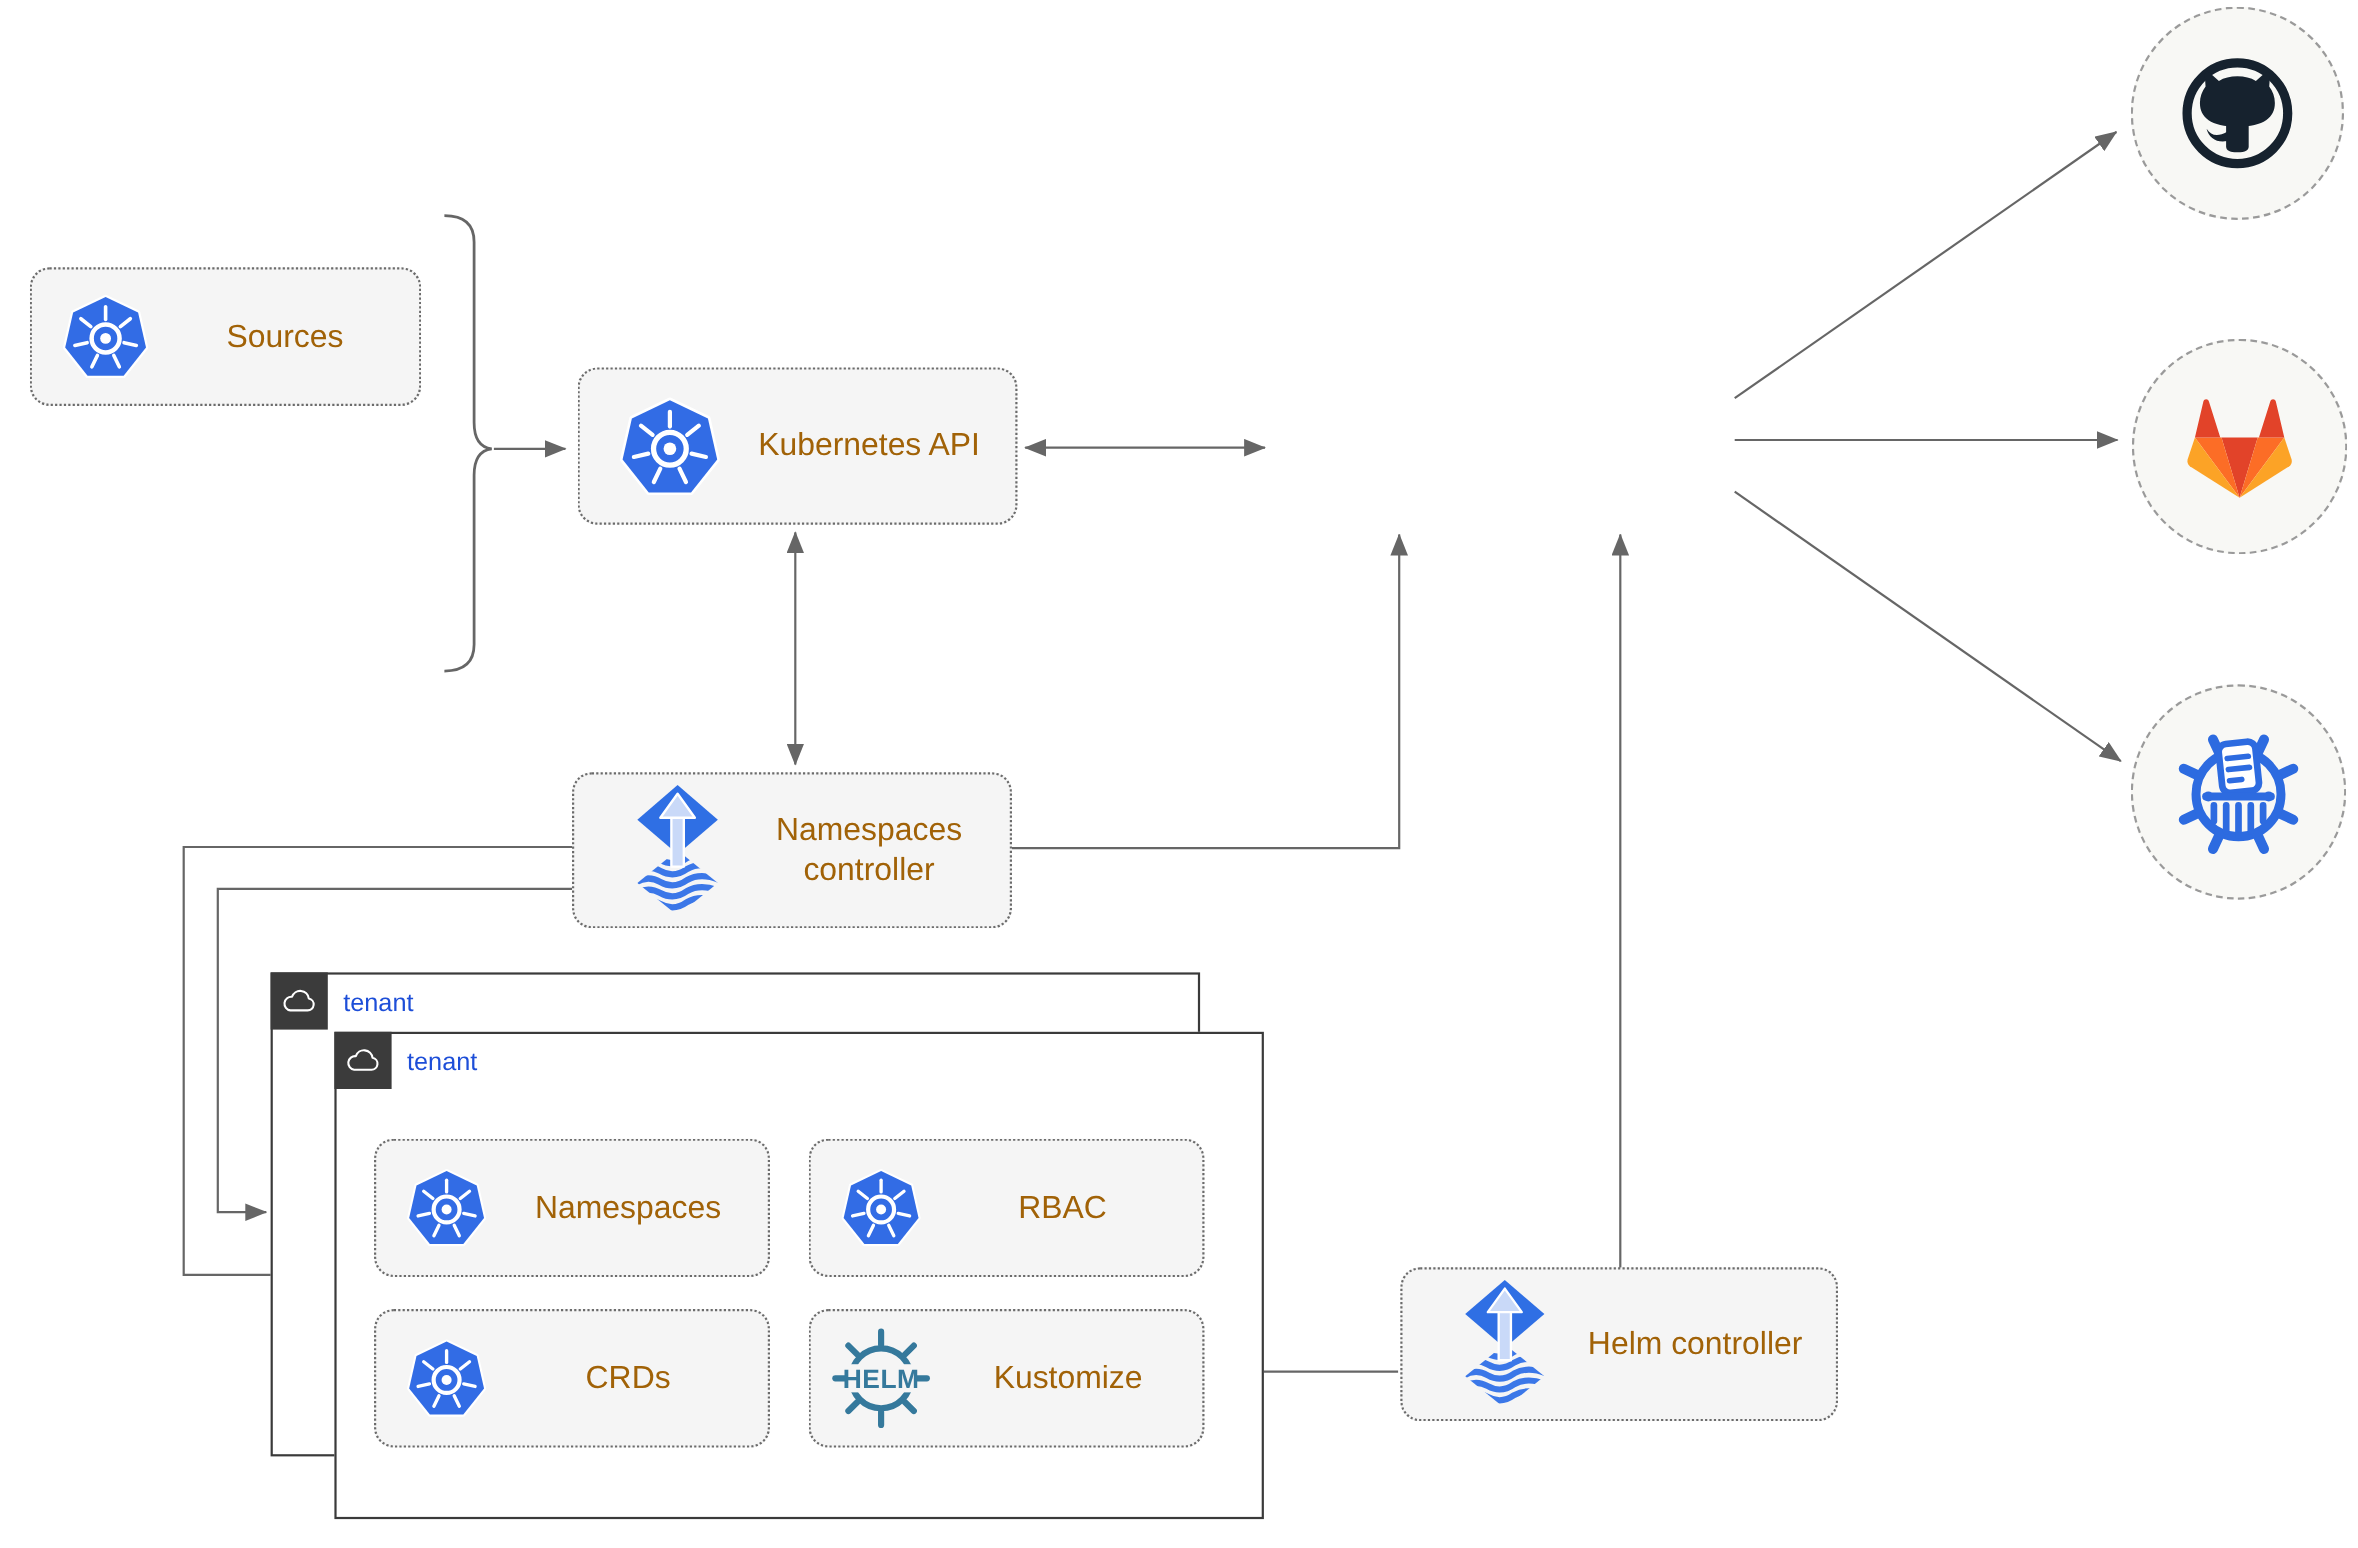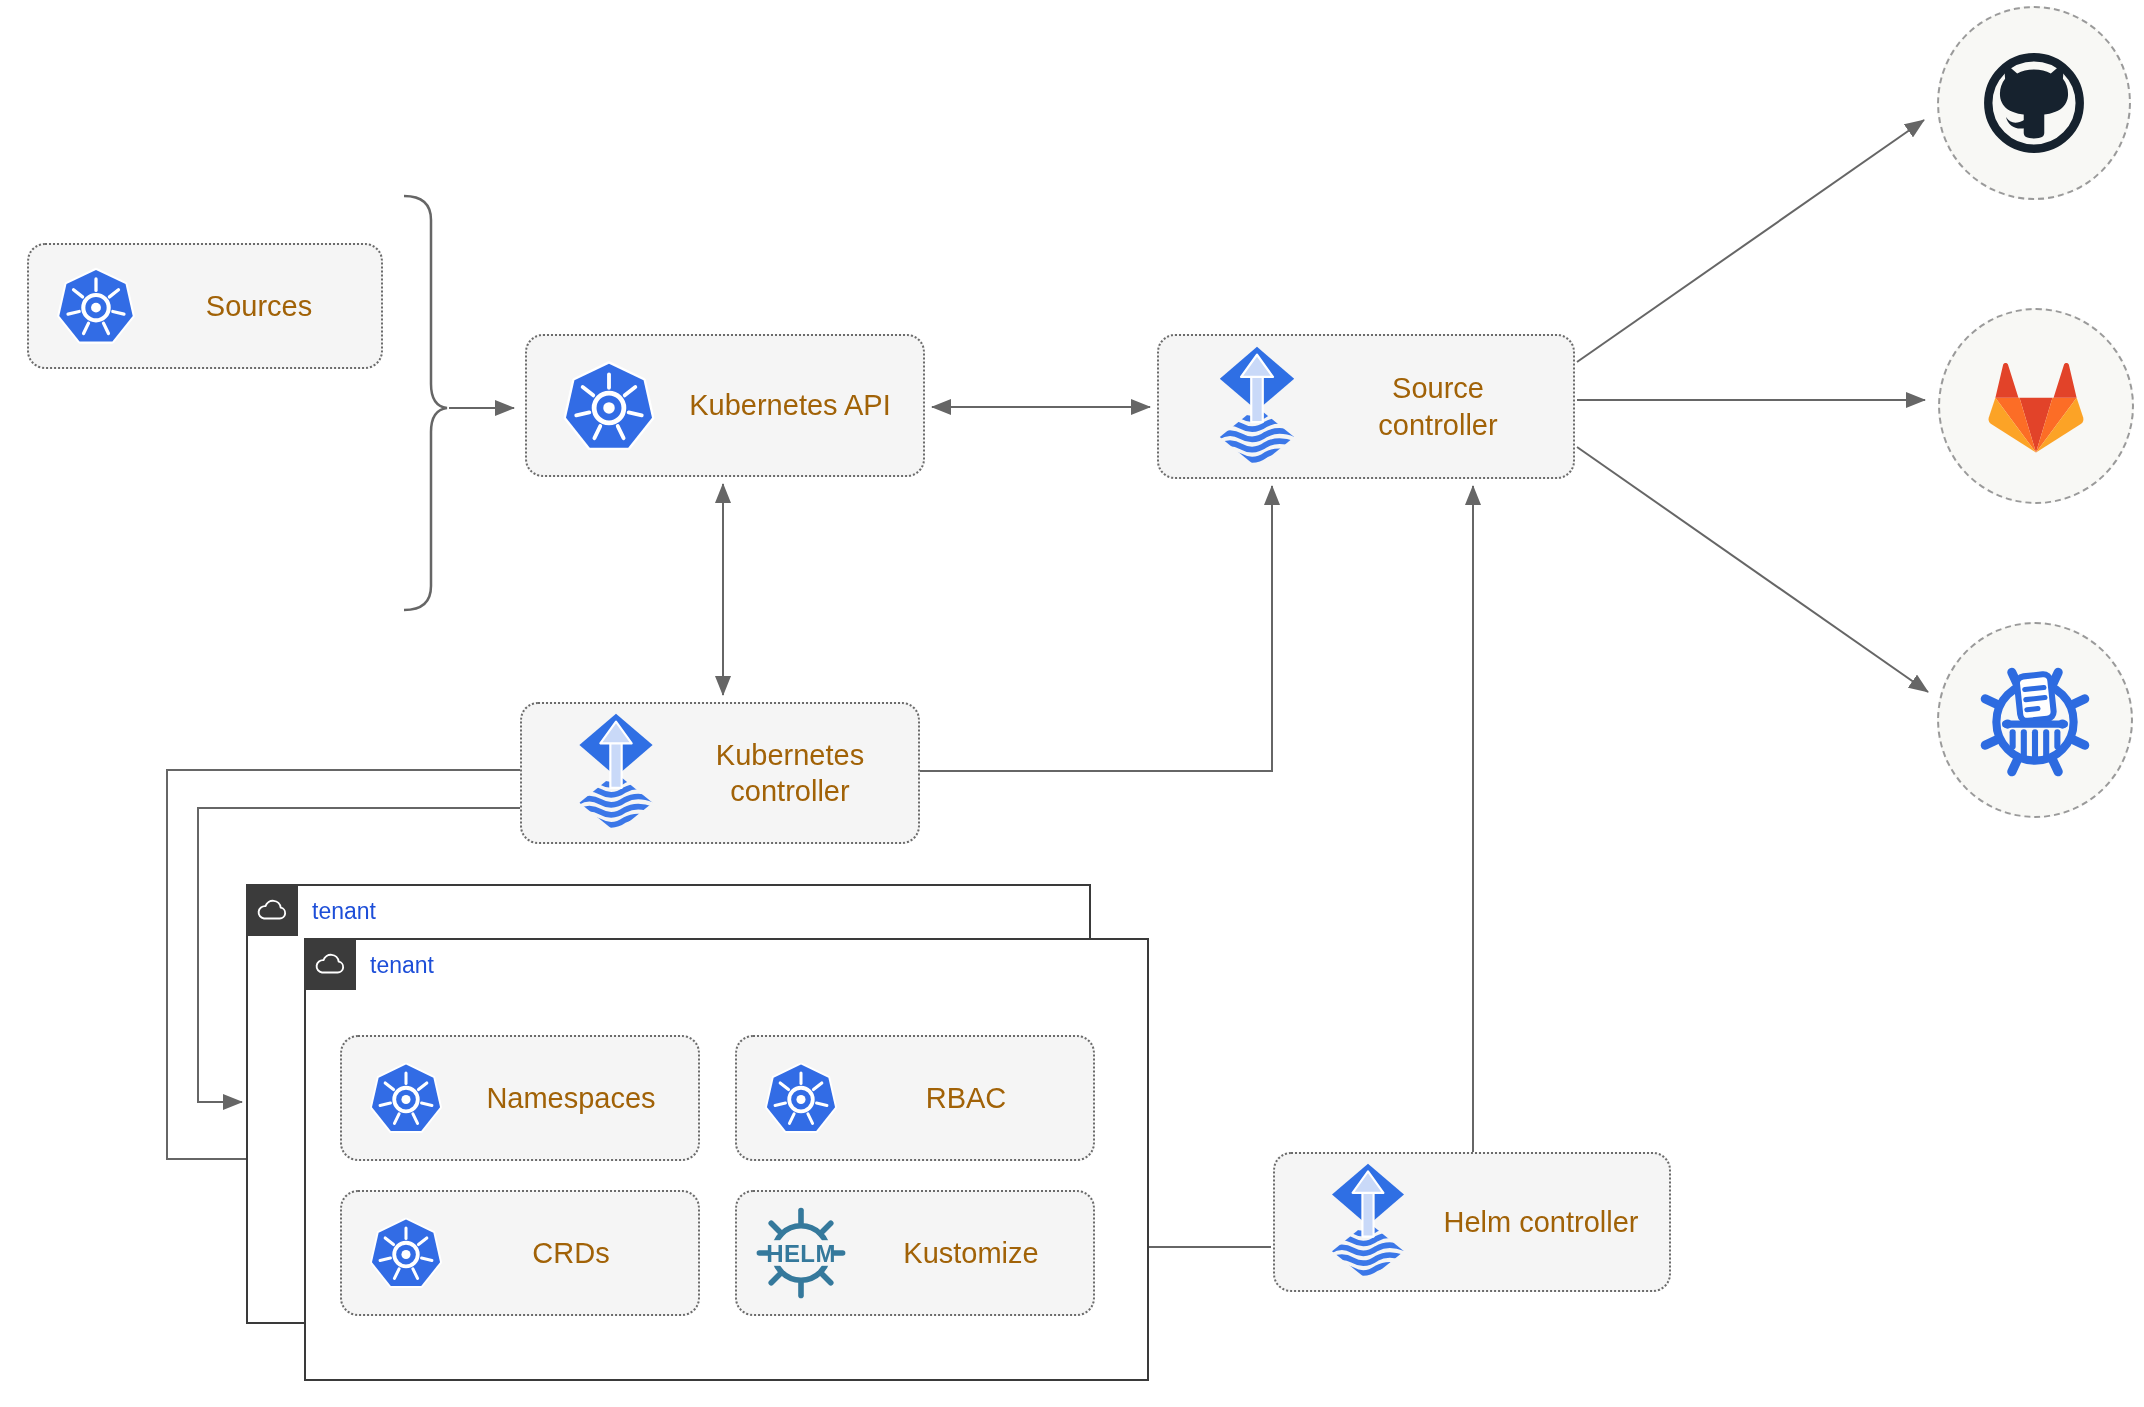--- a/index.html
+++ b/index.html
@@ -191,36 +191,28 @@
 
   <div class="node" style="left:525px;top:334px;width:400px;height:143px;">
     <span class="icon" style="margin-left:34px;">
       <svg width="96" height="96">
           <use href="#sym-k8s"></use>
         </svg>
       </span>
     <span class="label">Kubernetes API</span>
   </div>
 
-  <div class="node" style="left:1157px;top:334px;width:418px;height:145px;">
-    <span class="icon" style="margin-left:52px;">
-      <svg width="92" height="124">
-          <use href="#sym-flux"></use>
-        </svg>
-      </span>
-    <span class="label two-line" style="flex:1;">Source controller</span>
-  </div>
 
   <div class="node" style="left:520px;top:702px;width:400px;height:142px;">
     <span class="icon" style="margin-left:48px;">
       <svg width="92" height="122">
           <use href="#sym-flux"></use>
         </svg>
       </span>
-    <span class="label two-line" style="flex:1;">Kubernetes controller</span>
+    <span class="label two-line" style="flex:1;">Namespaces controller</span>
   </div>
 
   <div class="node" style="left:1273px;top:1152px;width:398px;height:140px;">
     <span class="icon" style="margin-left:48px;">
       <svg width="90" height="120">
           <use href="#sym-flux"></use>
         </svg>
       </span>
     <span class="label two-line" style="flex:1;">Helm controller</span>
   </div>

